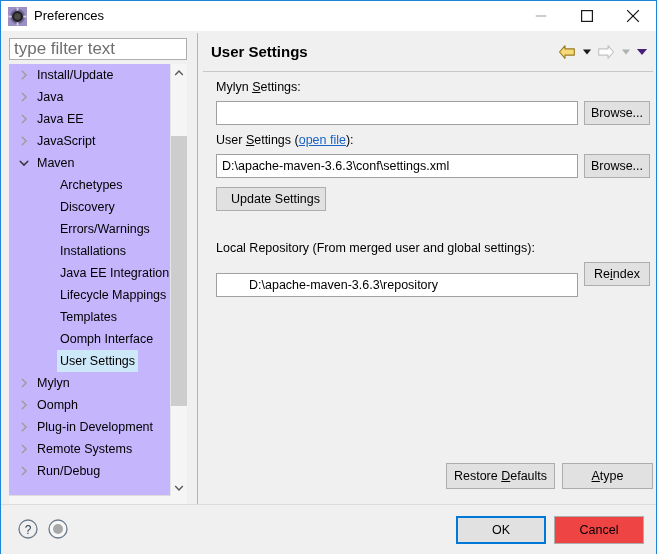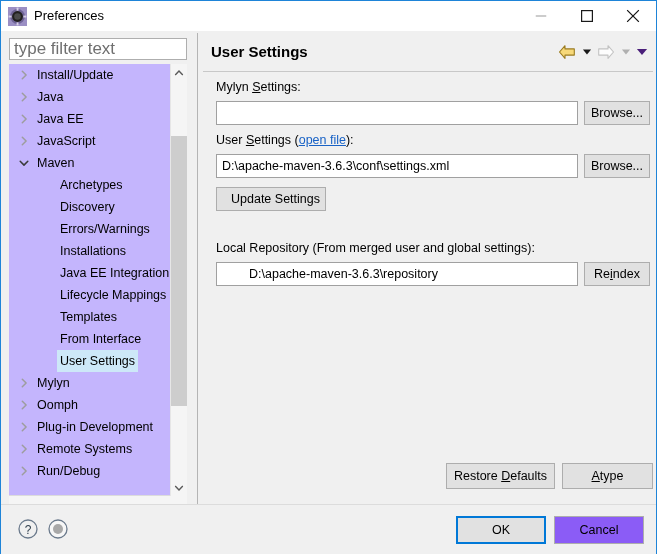--- a/index.html
+++ b/index.html
@@ -233,21 +233,21 @@
   #lbl-global   { left: 18px; top: 47px; }
   #fld-global   { left: 18px; top: 68px; width: 362px; }
   #btn-browse-1 { left: 386px; top: 68px; width: 66px; height: 24px; line-height: 22px; }
 
   #lbl-user     { left: 18px; top: 100px; }
   #fld-user     { left: 18px; top: 121px; width: 362px; }
   #btn-browse-2 { left: 386px; top: 121px; width: 66px; height: 24px; line-height: 22px; }
   #btn-update   { left: 18px; top: 154px; width: 110px; height: 24px; line-height: 22px; padding-left: 9px; }
 
   #lbl-local    { left: 18px; top: 208px; }
-  #fld-local    { left: 18px; top: 229px; width: 362px; padding-left: 32px; }
+  #fld-local    { left: 18px; top: 240px; width: 362px; padding-left: 32px; }
   #btn-reindex  { left: 386px; top: 229px; width: 66px; height: 24px; line-height: 22px; }
 
   #btn-restore  { left: 248px; top: 430px; width: 109px; height: 26px; line-height: 24px; }
   #btn-apply    { left: 364px; top: 430px; width: 91px; height: 26px; line-height: 24px; }
 
   
   #bottom-bar {
     position: absolute;
     left: 0; top: 503px;
     width: 655px; height: 49px;
@@ -269,21 +269,21 @@
     text-align: center;
     color: #000000;
     cursor: default;
   }
   #btn-cancel {
     position: absolute;
     left: 553px; top: 11px;
     width: 90px; height: 28px;
     box-sizing: border-box;
     border: 1px solid #adadad;
-    background: #8b5cf6;
+    background: #ef4444;
     font-family: "Liberation Sans", sans-serif;
     font-size: 12.5px;
     line-height: 26px;
     text-align: center;
     color: #000000;
     cursor: default;
   }
 </style>
 </head>
 <body>
@@ -383,21 +383,21 @@
         <div class="tree-row lvl2">
           <span class="tree-label">Java EE Integration</span>
         </div>
         <div class="tree-row lvl2">
           <span class="tree-label">Lifecycle Mappings</span>
         </div>
         <div class="tree-row lvl2">
           <span class="tree-label">Templates</span>
         </div>
         <div class="tree-row lvl2">
-          <span class="tree-label">From Interface</span>
+          <span class="tree-label">Oomph Interface</span>
         </div>
         <div class="tree-row lvl2 selected">
           <span class="tree-label">User Settings</span>
         </div>
         <div class="tree-row lvl1">
           <span class="twisty">
             <svg width="10" height="10" viewBox="0 0 10 10">
               <path d="M3.3 1.2 L7.1 5 L3.3 8.8" fill="none" stroke="#9d9d9d" stroke-width="1.5" stroke-linecap="round" stroke-linejoin="round"></path>
             </svg>
           </span>

